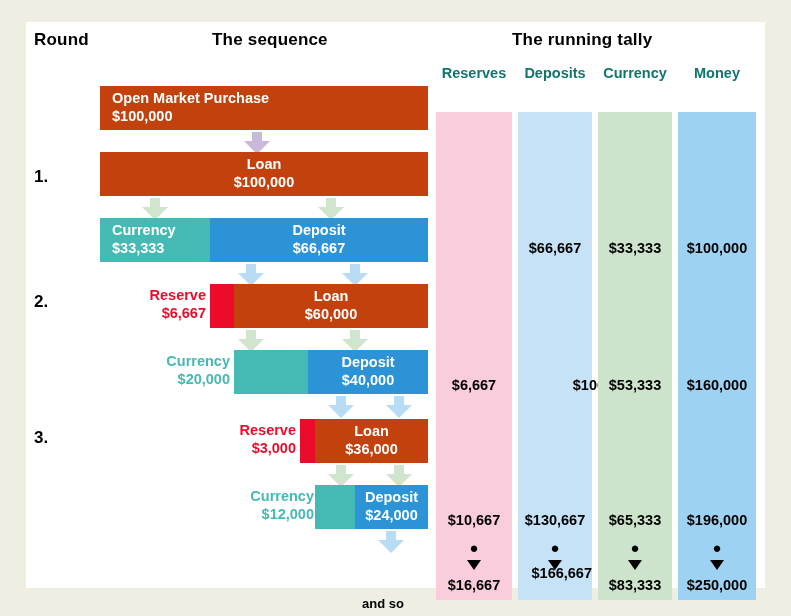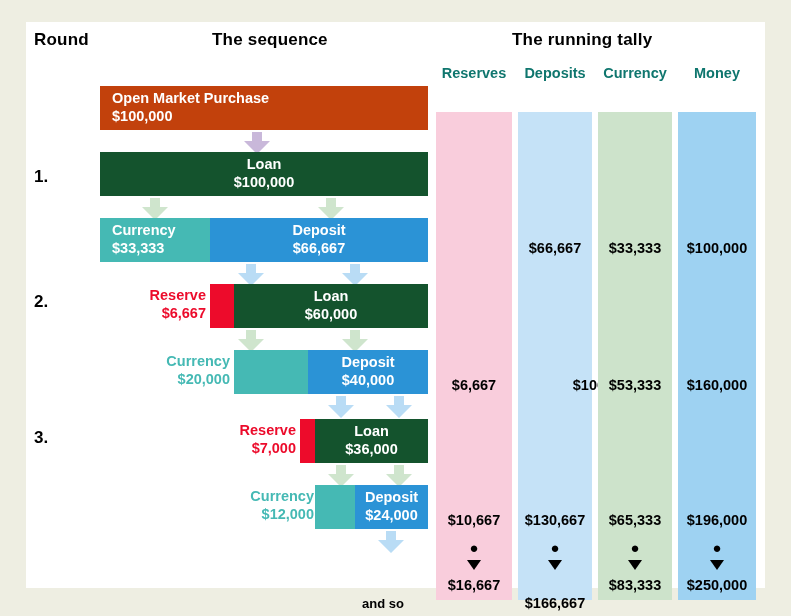--- a/index.html
+++ b/index.html
@@ -56,21 +56,21 @@
     font-size: 14.5px;
     line-height: 1.22;
     padding-left: 0;
     overflow: hidden;
   }
   .box .ln { display: block; white-space: nowrap; }
   .box.center { align-items: center; }
   .box.left   { align-items: flex-start; padding-left: 12px; }
 
   .c-purple { background: #c2410c; }
-  .c-loan   { background: #14532d; }
+  .c-loan   { background: #c2410c; }
   .c-dep    { background: #2b93d6; }
   .c-cur    { background: #45b9b4; }
   .c-red    { background: #ed0b2b; }
 
   
   .olabel {
     position: absolute;
     font-weight: bold;
     font-size: 14.5px;
     line-height: 1.22;
@@ -164,21 +164,21 @@
     </div>
 
     <div class="tcol t-dep" style="left:492px; width:74px;">
       <div class="tval" style="top:128px;">$66,667</div>
       <div class="tval" style="top:265px;margin-left:48px;">$106,667</div>
       <div class="tval" style="top:400px;">$130,667</div>
       <div class="tdot" style="top:428px;">●</div>
       <div class="ttri" style="top:448px;">
           <i></i>
         </div>
-      <div class="tval" style="top:483px;">$166,667</div>
+      <div class="tval" style="top:453px;text-align:right;">$166,667</div>
     </div>
 
     <div class="tcol t-cur" style="left:572px; width:74px;">
       <div class="tval" style="top:128px;">$33,333</div>
       <div class="tval" style="top:265px;">$53,333</div>
       <div class="tval" style="top:400px;">$65,333</div>
       <div class="tdot" style="top:428px;">●</div>
       <div class="ttri" style="top:448px;">
           <i></i>
         </div>
@@ -284,21 +284,21 @@
         </svg>
     </div>
     <div class="arrow" style="left:360px; top:374px;">
       <svg width="26" height="22" viewBox="0 0 26 22">
           <path d="M8 0 h10 v9 h8 L13 22 L0 9 h8 Z" fill="#b9dcf5"></path>
         </svg>
     </div>
 
     <div class="olabel lab-red" style="left:186px; top:400px; width:84px;">
       <span class="ln">Reserve</span>
-      <span class="ln">$7,000</span>
+      <span class="ln">$3,000</span>
     </div>
     <div class="box c-red" style="left:274px; top:397px; width:15px; height:44px;"></div>
     <div class="box c-loan center" style="left:289px; top:397px; width:113px; height:44px;">
       <span class="ln">Loan</span>
       <span class="ln">$36,000</span>
     </div>
 
     <div class="arrow" style="left:302px; top:443px;">
       <svg width="26" height="22" viewBox="0 0 26 22">
           <path d="M8 0 h10 v9 h8 L13 22 L0 9 h8 Z" fill="#cfe5cd"></path>

